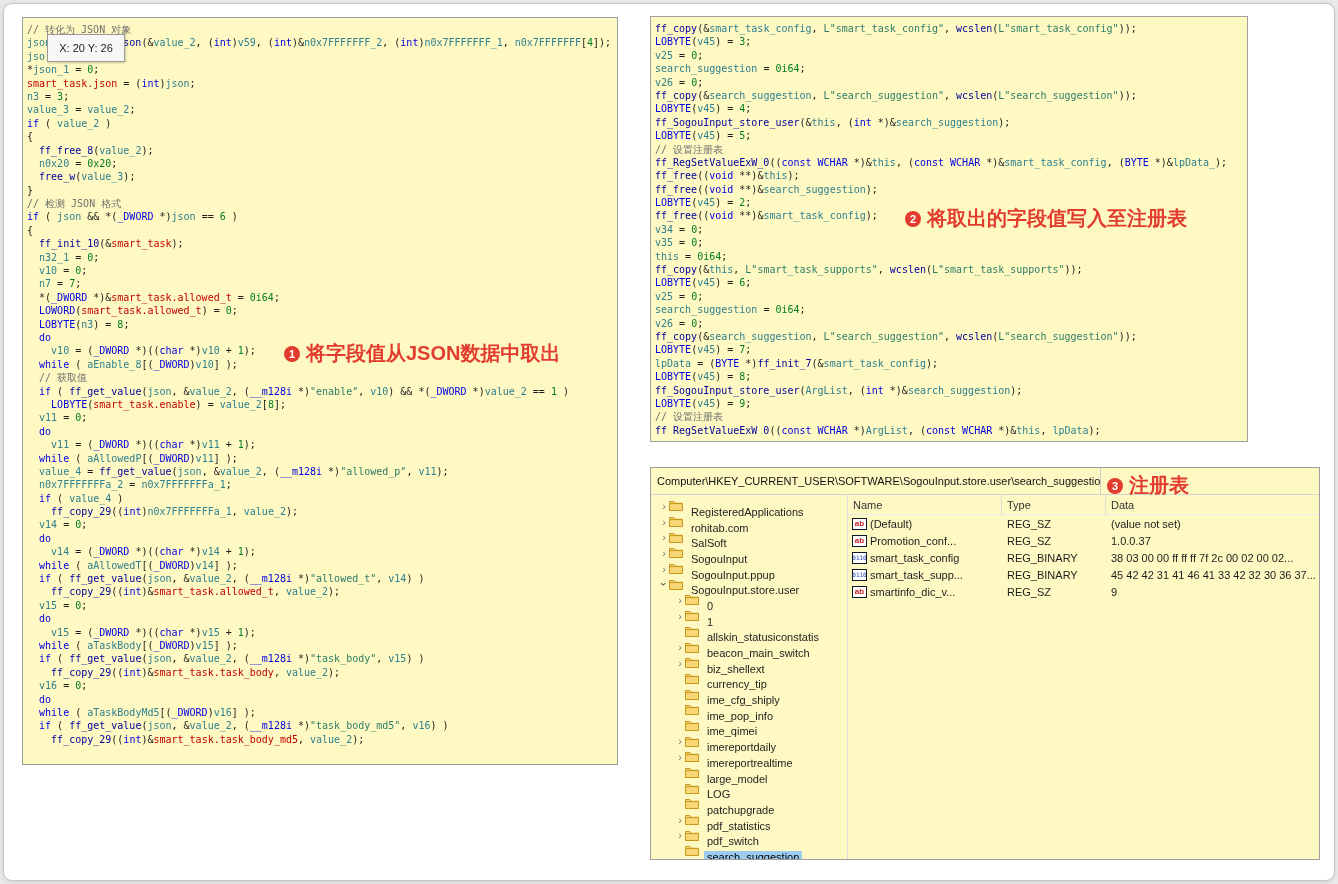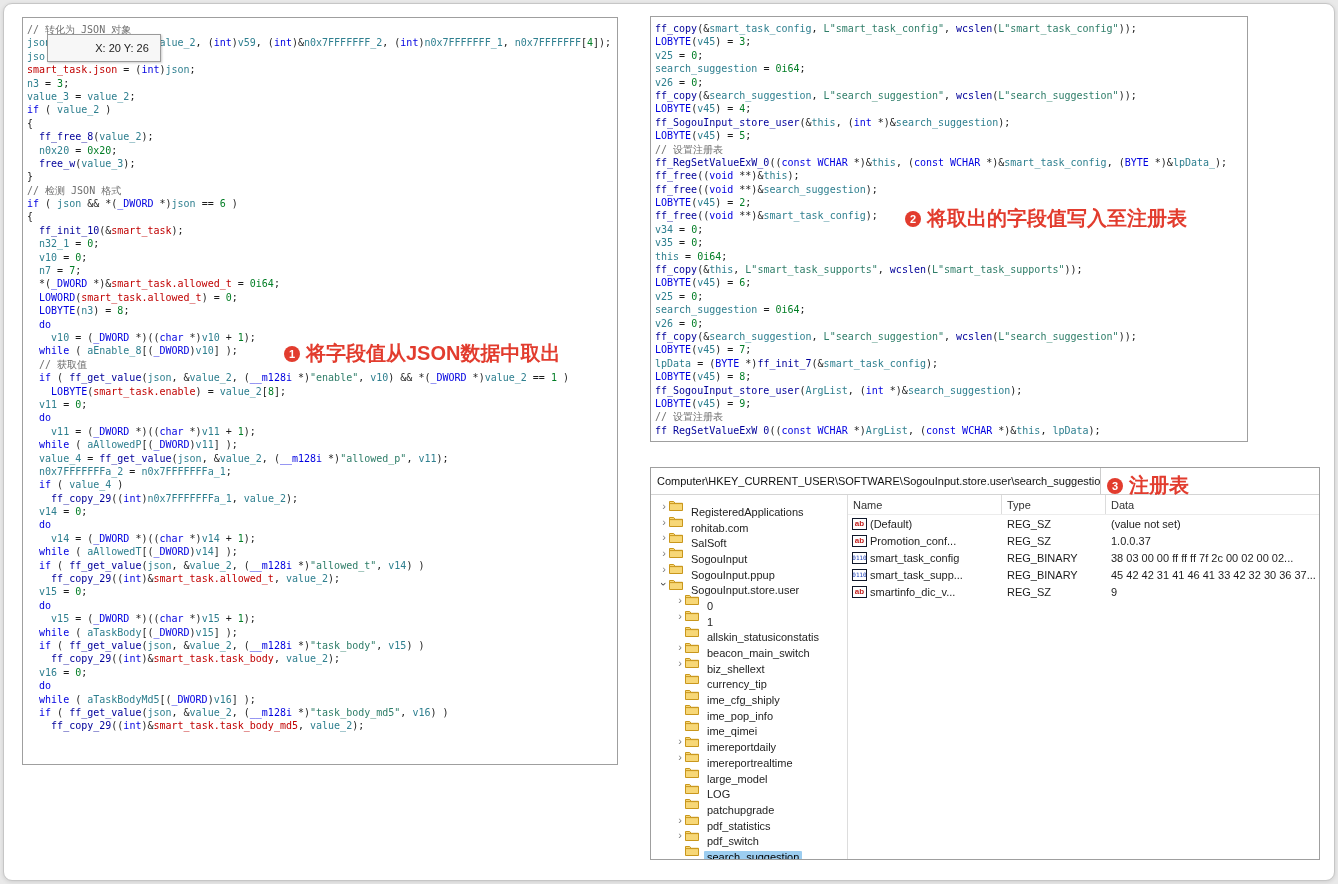--- a/index.html
+++ b/index.html
@@ -1,34 +1,34 @@
 <!DOCTYPE html>
 <html style="--accent-red: #e23c2e; --sel-blue: #9ccdf0;"><head>
 <meta charset="utf-8">
 <style>
   html,body{margin:0;padding:0;}
   body{width:1338px;height:884px;background:#e9e9e9;font-family:"Liberation Sans",sans-serif;}
   .page{position:relative;width:1338px;height:884px;overflow:hidden;}
   .card{position:absolute;inset:3px;background:#ffffff;border:1px solid #c6c6c6;border-radius:9px;box-shadow:0 1px 4px rgba(0,0,0,.12);}
-  .panel{position:absolute;background:#ffffff;border:1px solid #9f9f9f;box-sizing:border-box;z-index:2;}
+  .panel{position:absolute;background:#fef9c3;border:1px solid #9f9f9f;box-sizing:border-box;z-index:2;}
   #panel-left{left:22px;top:17px;width:596px;height:748px;}
   #panel-right{left:650px;top:16px;width:598px;height:426px;}
   #panel-reg{left:650px;top:467px;width:670px;height:393px;}
 
   .code-lines{position:absolute;inset:5px 4px;overflow:hidden;}
   .code-line{height:13.4px;line-height:13.4px;white-space:pre;font-family:"DejaVu Sans Mono",monospace;font-size:10px;color:#1c1c1c;}
   .tk-cmt{color:#6f6f6f;}
   .tk-kw{color:#0000e0;}
   .tk-num{color:#007d24;}
   .tk-str{color:#2e7d68;}
   .tk-fn{color:#00009a;}
   .tk-glob{color:#c00000;}
   .tk-id{color:#2e7f8f;}
 
-  .tooltip{position:absolute;left:24px;top:16px;width:76px;height:26px;background:#f7f7f7;border:1px solid #9a9a9a;box-shadow:1px 1px 2px rgba(0,0,0,.2);z-index:5;display:flex;align-items:center;justify-content:center;font-size:11px;color:#222;padding-left:36px;}
+  .tooltip{position:absolute;left:24px;top:16px;width:76px;height:26px;background:#f7f7f7;border:1px solid #9a9a9a;box-shadow:1px 1px 2px rgba(0,0,0,.2);z-index:5;display:flex;align-items:center;justify-content:center;font-size:11px;color:#222;}
 
   .annotation{position:absolute;display:flex;align-items:center;gap:6px;z-index:6;white-space:nowrap;}
   .anno-num{width:16px;height:16px;border-radius:50%;background:var(--accent-red,#e23c2e);color:#fff;font-size:11px;font-weight:bold;display:flex;align-items:center;justify-content:center;flex:0 0 16px;}
   .anno-text{color:var(--accent-red,#e23c2e);font-size:20px;font-weight:bold;}
   #anno-1{left:261px;top:322px;}
   #anno-2{left:254px;top:188px;}
   #anno-3{left:456px;top:4px;}
 
   
   .reg-header{position:relative;height:26px;border-bottom:1px solid #d4d4d4;display:flex;align-items:center;}
@@ -60,20 +60,21 @@
 <body>
 
 <div class="page">
   <div class="card"></div>
 
   <section class="panel" id="panel-left">
     <div class="code-lines">
         <div class="code-line"><span class="tk-cmt">// 转化为 JSON 对象</span></div>
         <div class="code-line"><span class="tk-id">json_1</span> = <span class="tk-fn">ff_to_json</span>(&amp;<span class="tk-id">value_2</span>, (<span class="tk-kw">int</span>)<span class="tk-id">v59</span>, (<span class="tk-kw">int</span>)&amp;<span class="tk-id">n0x7FFFFFFF_2</span>, (<span class="tk-kw">int</span>)<span class="tk-id">n0x7FFFFFFF_1</span>, <span class="tk-id">n0x7FFFFFFF</span>[<span class="tk-num">4</span>]);</div>
         <div class="code-line"><span class="tk-id">jso</span></div>
+        <div class="code-line">*<span class="tk-id">json_1</span> = <span class="tk-num">0</span>;</div>
         <div class="code-line"><span class="tk-glob">smart_task.json</span> = (<span class="tk-kw">int</span>)<span class="tk-id">json</span>;</div>
         <div class="code-line"><span class="tk-id">n3</span> = <span class="tk-num">3</span>;</div>
         <div class="code-line"><span class="tk-id">value_3</span> = <span class="tk-id">value_2</span>;</div>
         <div class="code-line"><span class="tk-kw">if</span> ( <span class="tk-id">value_2</span> )</div>
         <div class="code-line">{</div>
         <div class="code-line">  <span class="tk-fn">ff_free_8</span>(<span class="tk-id">value_2</span>);</div>
         <div class="code-line">  <span class="tk-id">n0x20</span> = <span class="tk-num">0x20</span>;</div>
         <div class="code-line">  <span class="tk-fn">free_w</span>(<span class="tk-id">value_3</span>);</div>
         <div class="code-line">}</div>
         <div class="code-line"><span class="tk-cmt">// 检测 JSON 格式</span></div>

